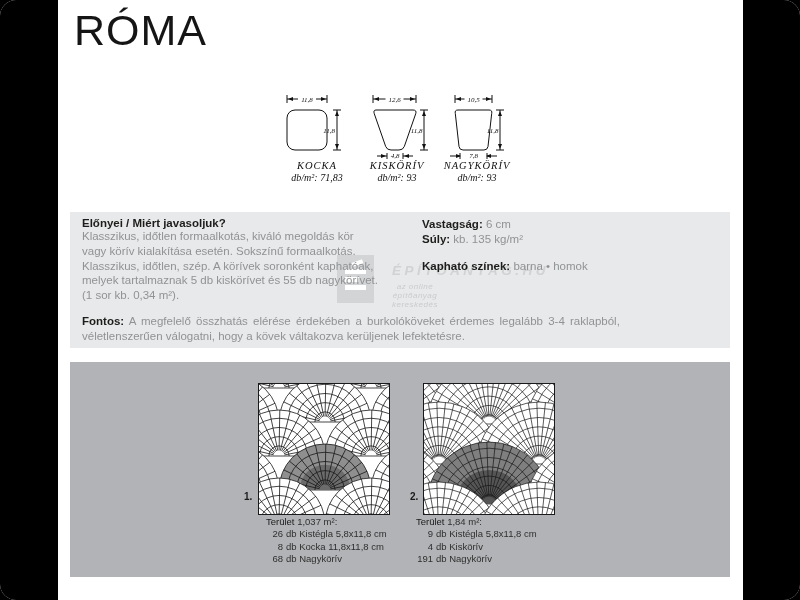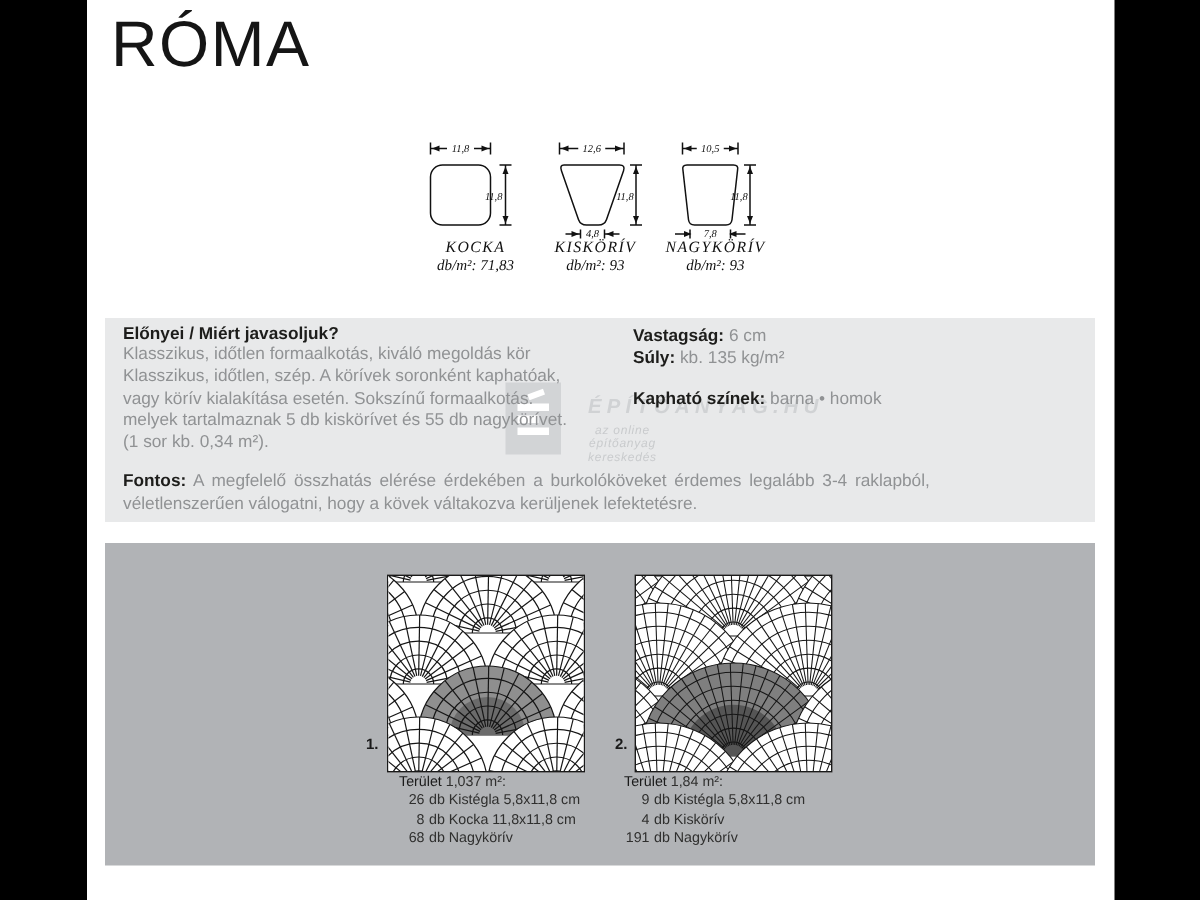--- a/index.html
+++ b/index.html
@@ -1,17 +1,17 @@
 <!DOCTYPE html>
 <html><head>
 <meta charset="utf-8">
 <style>
   html,body{margin:0;padding:0;background:#000;}
   .canvas{position:relative;width:800px;height:600px;background:#ffffff;overflow:hidden;
-          font-family:"Liberation Sans",sans-serif;}
+          font-family:"Liberation Sans",sans-serif;border-radius:16px;}
   .pillar{position:absolute;top:0;height:600px;background:#000;}
   .pillar.left{left:0;width:58px;}
   .pillar.right{left:743px;width:57px;}
 
   .page-title{position:absolute;left:74px;top:8px;font-size:43px;font-weight:400;
               letter-spacing:1px;color:#151515;line-height:1.05;}
 
   
   .shapes-row{position:absolute;left:277px;top:84px;display:flex;}
   .shape-card{width:80px;text-align:center;font-family:"Liberation Serif",serif;color:#111;font-style:italic;}
@@ -156,22 +156,22 @@
         <div class="wm-bar" style="left:8px;top:22px;width:14px;"></div>
         <div class="wm-bar" style="left:8px;top:30px;width:21px;"></div>
       </div>
       <div class="wm-brand">ÉPÍTŐANYAG.HU</div>
       <div class="wm-tagline">az online építőanyag kereskedés</div>
     </div>
 
     <div class="benefits">
       <h3>Előnyei / Miért javasoljuk?</h3>
       <div>Klasszikus, időtlen formaalkotás, kiváló megoldás kör</div>
+      <div>vagy körív kialakítása esetén. Sokszínű formaalkotás.</div>
       <div>Klasszikus, időtlen, szép. A körívek soronként kaphatóak,</div>
-      <div>vagy körív kialakítása esetén. Sokszínű formaalkotás.</div>
       <div>melyek tartalmaznak 5 db kiskörívet és 55 db nagykörívet.</div>
       <div>(1 sor kb. 0,34 m²).</div>
     </div>
 
     <div class="specs">
       <div><b>Vastagság:</b><span> 6 cm</span></div>
       <div><b>Súly:</b><span> kb. 135 kg/m²</span></div>
     </div>
     <div class="colors-line">
       <b>Kapható színek:</b><span> barna • homok</span>

